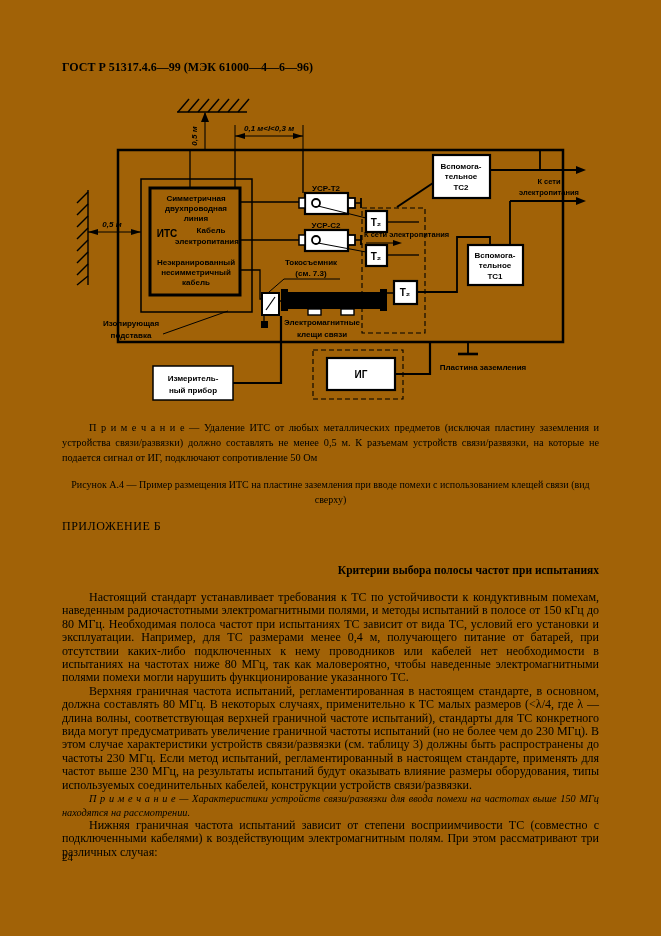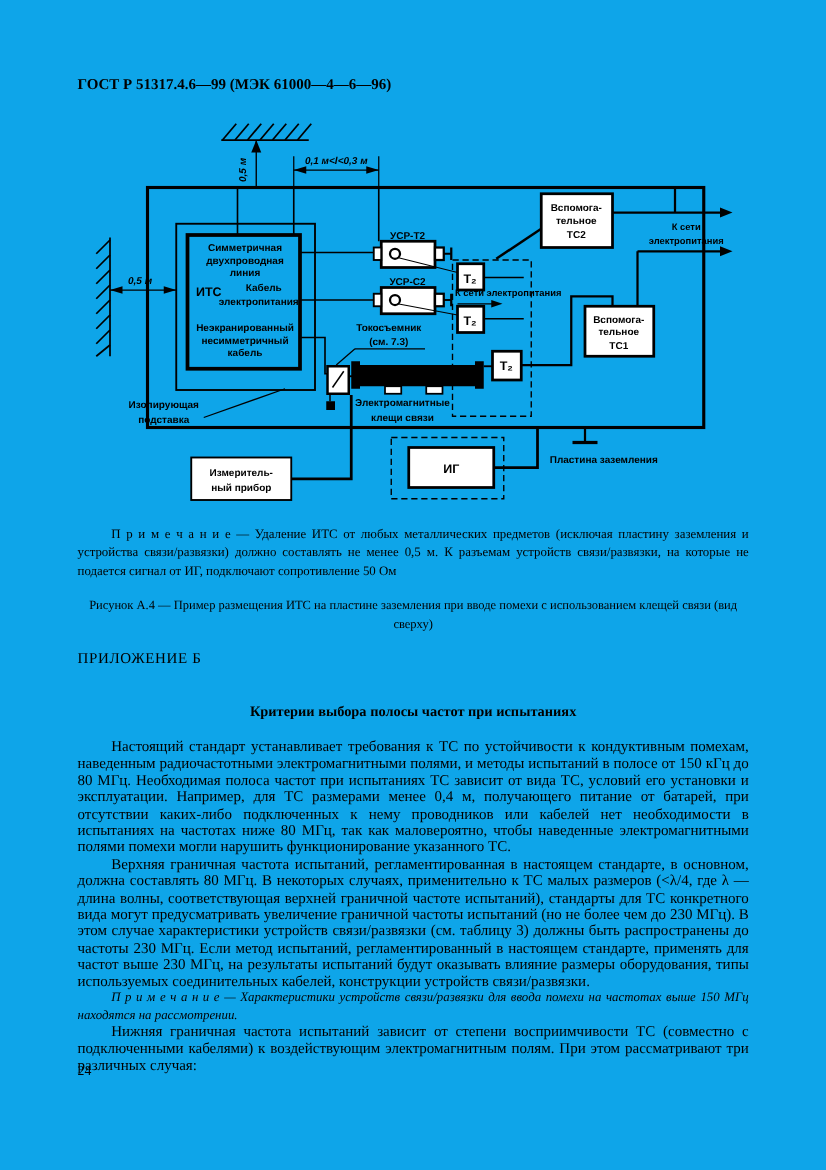--- a/index.html
+++ b/index.html
@@ -1,29 +1,29 @@
 <!DOCTYPE html>
 <html lang="ru"><head>
 <meta charset="utf-8">
 <style>
   html,body{margin:0;padding:0;background:#888;}
   .page{
-    position:relative;width:661px;height:936px;background:#0ea5e9;color:#000;
+    position:relative;width:661px;height:936px;background:#a16207;color:#000;
     font-family:"Liberation Serif","DejaVu Serif",serif;overflow:hidden;
   }
   .hdr{position:absolute;left:62px;top:60px;font-size:12px;font-weight:bold;}
   .fig-svg{position:absolute;left:0;top:95px;}
   .note-a{position:absolute;left:62px;top:420px;width:537px;font-size:10.3px;
     line-height:15px;text-align:justify;text-indent:27px;}
   .caption{position:absolute;left:62px;top:477px;width:537px;font-size:10px;
     line-height:15px;text-align:center;}
   .apx-title{position:absolute;left:62px;top:519px;width:537px;text-align:left;
     font-size:12px;letter-spacing:.5px;}
   .apx-sub{position:absolute;left:62px;top:535px;width:537px;text-align:center;font-size:10.5px;}
-  .sec-title{position:absolute;left:62px;top:564px;width:537px;text-align:center;
+  .sec-title{position:absolute;left:62px;top:564px;width:537px;text-align:right;
     font-size:11.5px;font-weight:bold;}
   .body-text{position:absolute;left:62px;top:591px;width:537px;}
   .body-text p{margin:0;font-size:12px;line-height:13.4px;text-align:justify;text-indent:27px;}
   .body-text p.note-b{font-style:italic;font-size:10.3px;line-height:13.4px;}
   .pgnum{position:absolute;left:62px;top:851px;font-size:11px;}
   svg text{font-family:"Liberation Sans","DejaVu Sans",sans-serif;font-weight:bold;
     font-size:8px;fill:#000;}
   svg text.big{font-size:10px;}
   svg text.dim{font-style:italic;}
   svg text.sm{font-size:7.5px;}

